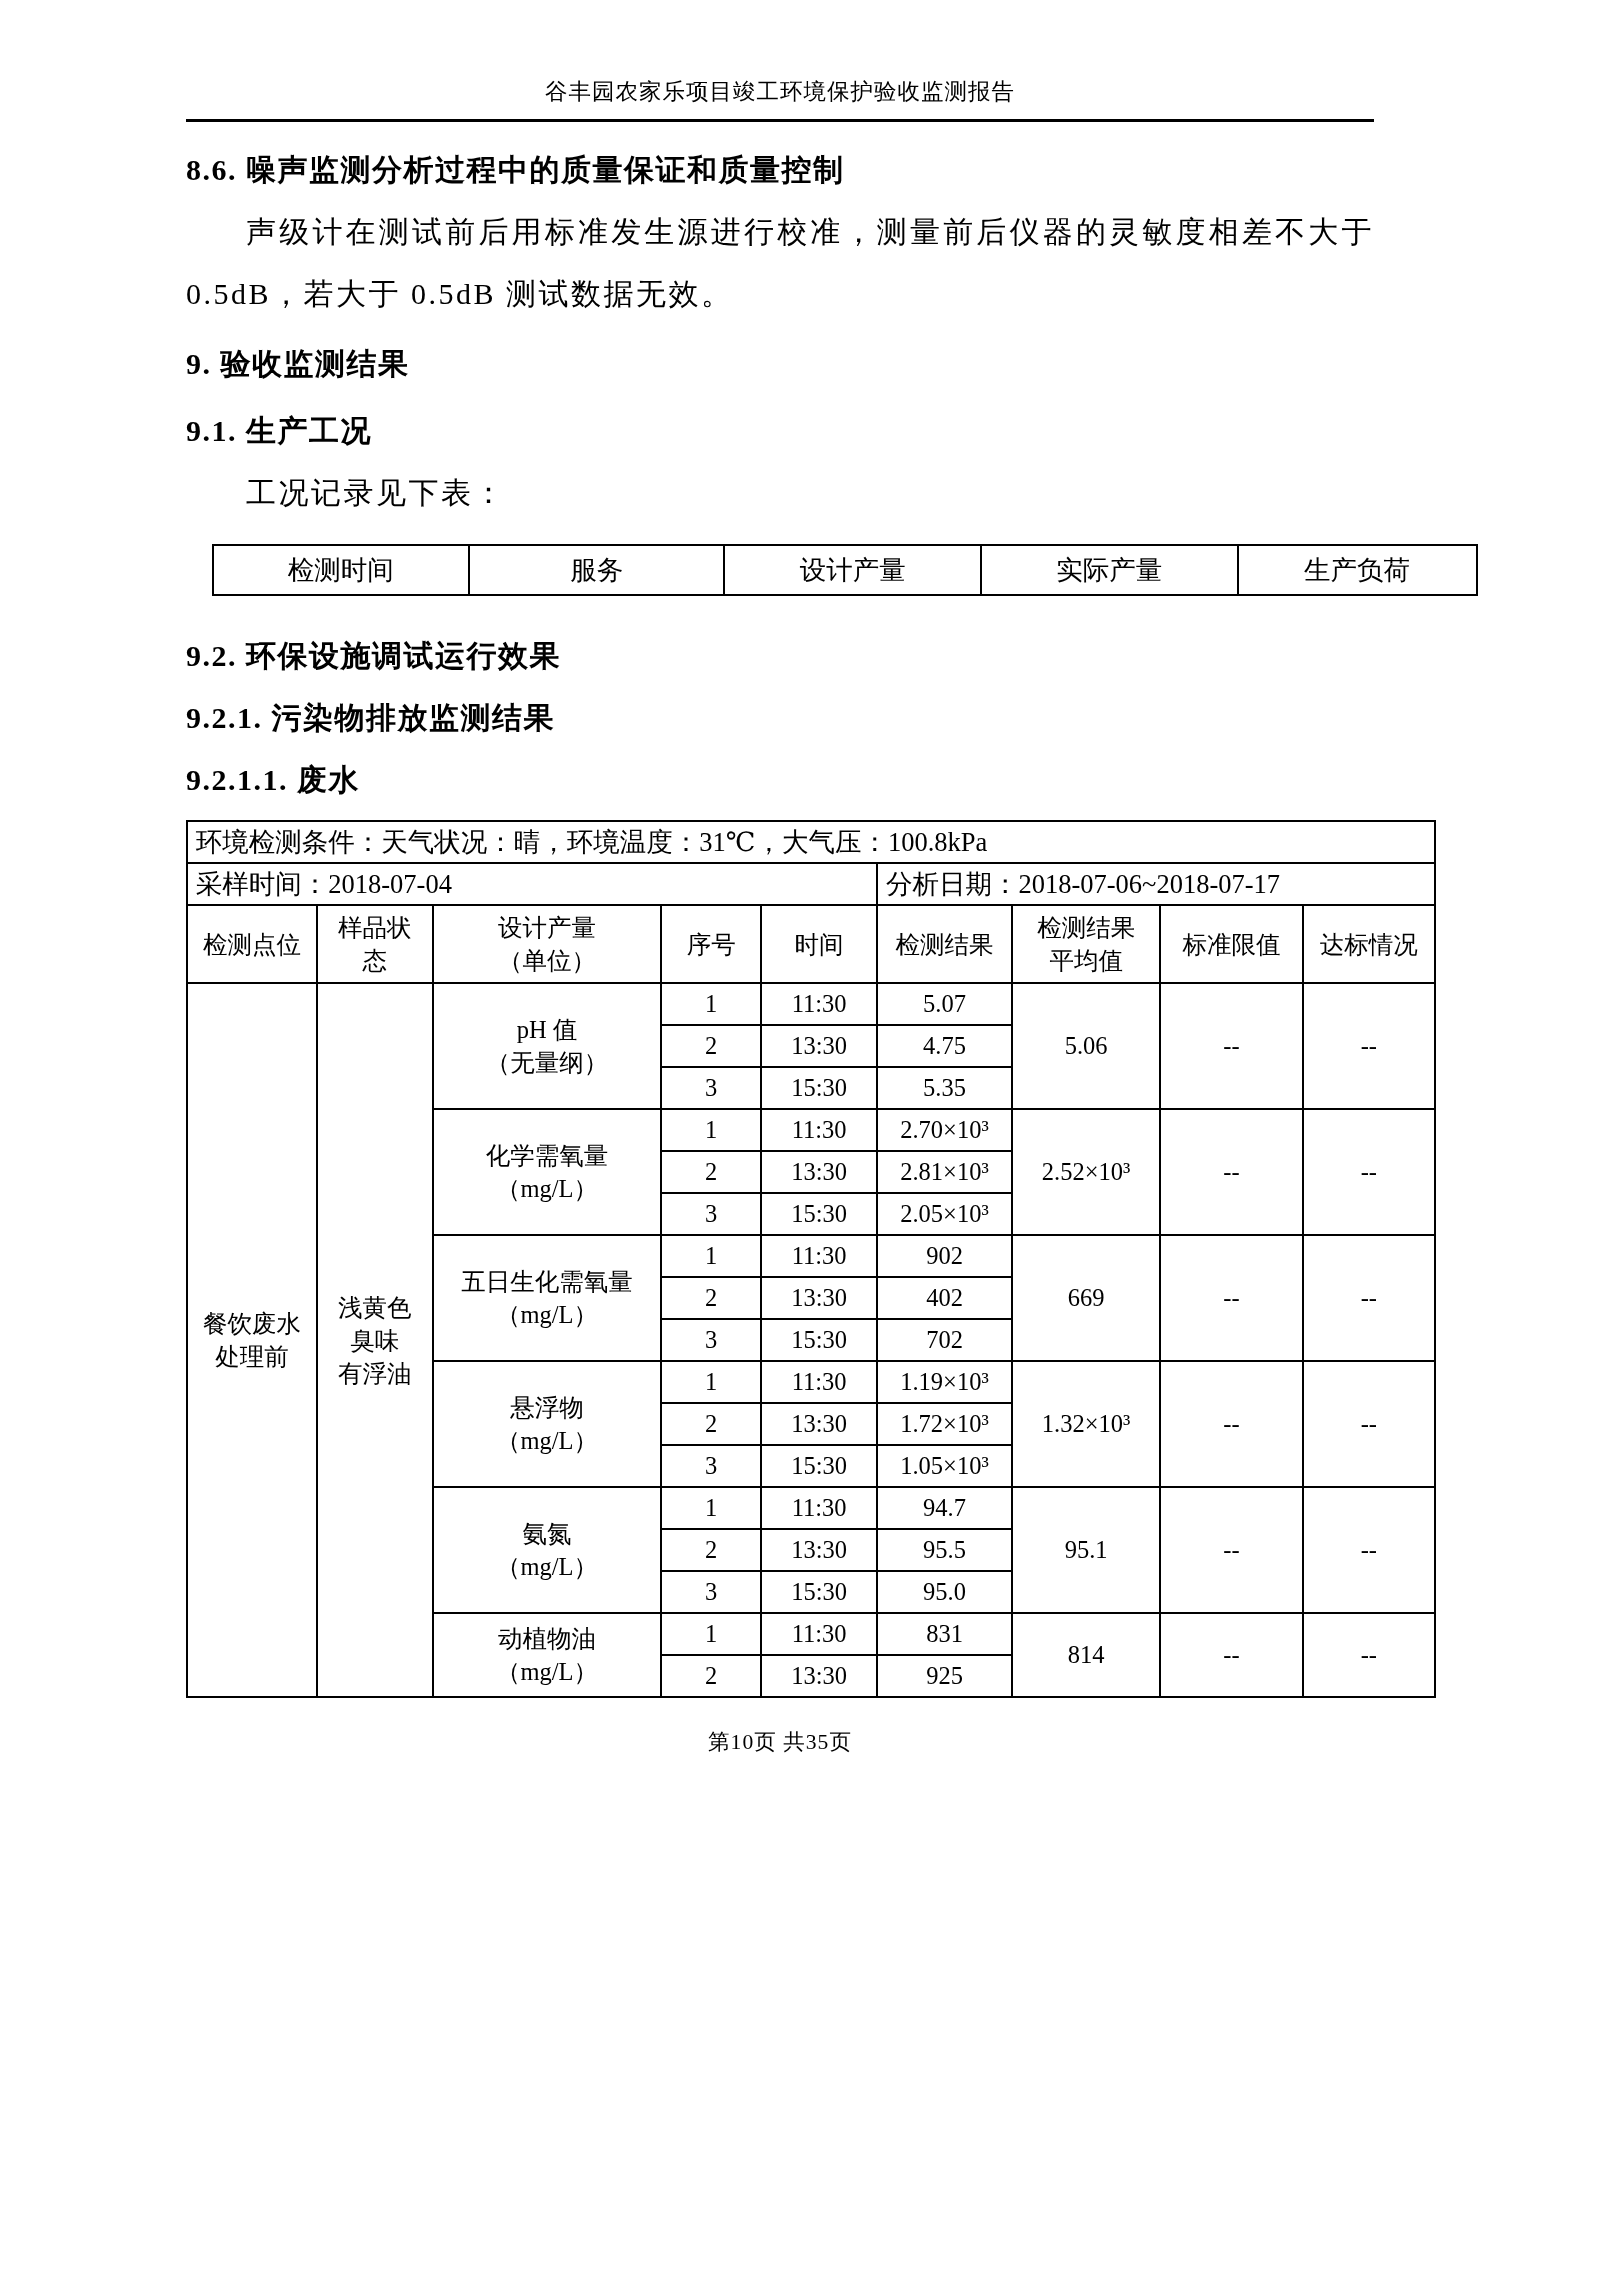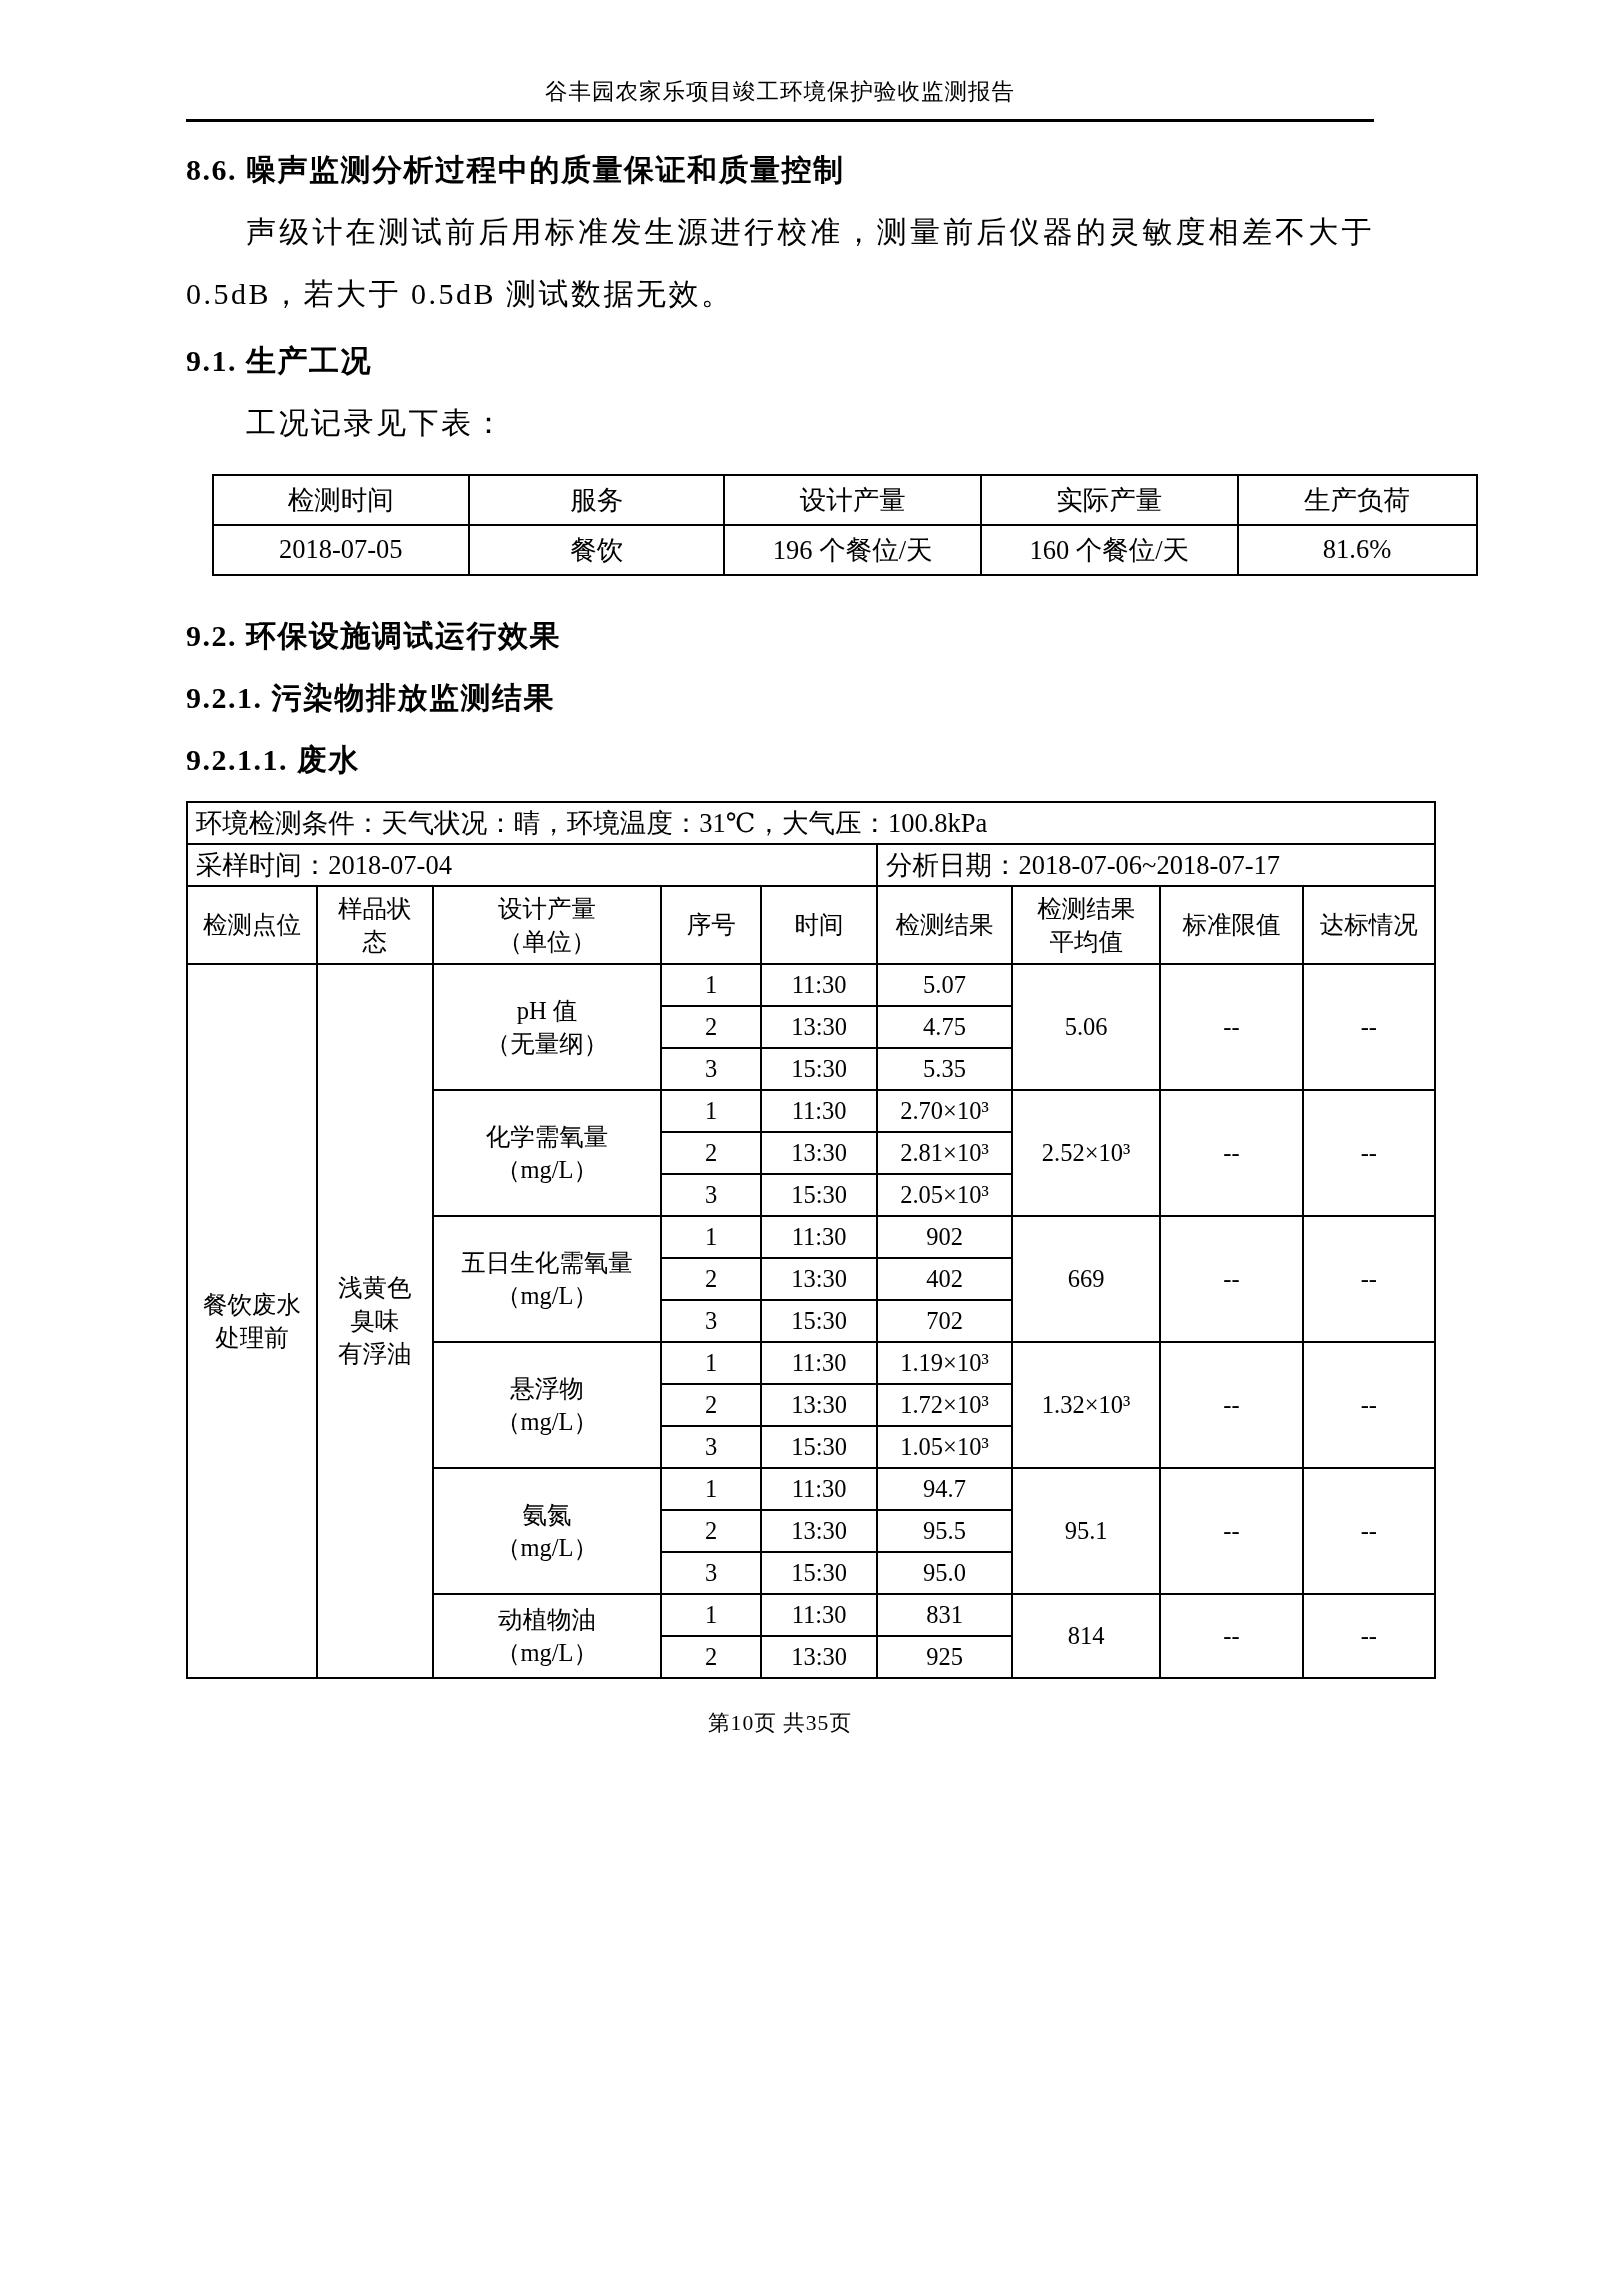--- a/index.html
+++ b/index.html
@@ -54,20 +54,21 @@
 
 <div class="page">
 
   <div class="doc-header">谷丰园农家乐项目竣工环境保护验收监测报告</div>
 
 
   <div id="h86" class="h2">8.6. 噪声监测分析过程中的质量保证和质量控制</div>
 
   <div id="p2" class="para indent">声级计在测试前后用标准发生源进行校准，测量前后仪器的灵敏度相差不大于0.5dB，若大于 0.5dB 测试数据无效。</div>
 
+  <div id="h9" class="h2">9. 验收监测结果</div>
 
   <div id="h91" class="h2">9.1. 生产工况</div>
 
   <div id="p3" class="para indent">工况记录见下表：</div>
 
   <table class="prod">
     <colgroup>
       <col style="width:20.3%">
         <col style="width:20.2%">
         <col style="width:20.3%">
@@ -75,27 +76,20 @@
         <col style="width:18.9%">
     </colgroup>
     <tbody>
         <tr>
       <td>检测时间</td>
       <td>服务</td>
       <td>设计产量</td>
       <td>实际产量</td>
       <td>生产负荷</td>
     </tr>
-    <tr>
-      <td>2018-07-05</td>
-      <td>餐饮</td>
-      <td>196 个餐位/天</td>
-      <td>160 个餐位/天</td>
-      <td>81.6%</td>
-    </tr>
   </tbody>
     </table>
 
   <div id="h92" class="h2">9.2. 环保设施调试运行效果</div>
   <div id="h921" class="h2">9.2.1. 污染物排放监测结果</div>
   <div id="h9211" class="h2">9.2.1.1. 废水</div>
 
   <table class="ww">
     <colgroup>
       <col style="width:10.4%">

